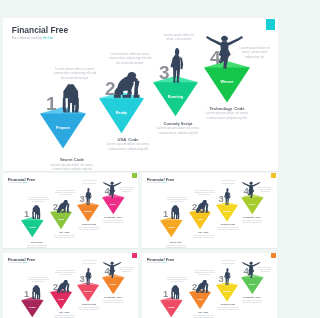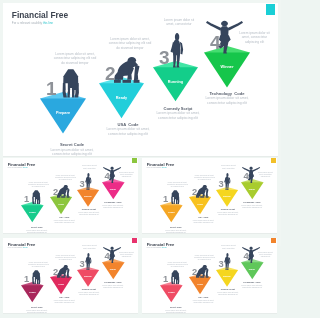--- a/index.html
+++ b/index.html
@@ -1,17 +1,17 @@
 <!DOCTYPE html>
 <html><head>
 <meta charset="utf-8">
 <style>
 html,body{margin:0;padding:0;background:#eef5f2;}
 body{width:281px;height:318px;font-family:"Liberation Sans",sans-serif;overflow:hidden;}
-.page{position:relative;width:281px;height:246px;background:#f0f6f3;}
+.page{position:relative;width:281px;height:246px;background:#f0f6f3;margin-top:15px;}
 .slide{position:absolute;background:#fff;box-sizing:border-box;overflow:hidden;}
 .slide::after{content:'';position:absolute;left:0;right:0;bottom:0;height:1px;background:#e7ecea;}
 .badge{position:absolute;}
 .stitle{position:absolute;font-weight:bold;color:#3d4450;white-space:nowrap;}
 .ssub{position:absolute;color:#a8b0b8;white-space:nowrap;}
 .ssub .lnk{color:#2ec6cd;}
 .num{position:absolute;color:#8e9298;font-weight:bold;line-height:1;}
 .lbl{position:absolute;color:#fff;font-weight:bold;text-align:center;line-height:1;}
 .hd{position:absolute;color:#5c6370;font-weight:bold;text-align:center;white-space:pre;line-height:1.3;}
 .bd{position:absolute;color:#b5bcc4;text-align:center;white-space:pre;line-height:1.4;}

